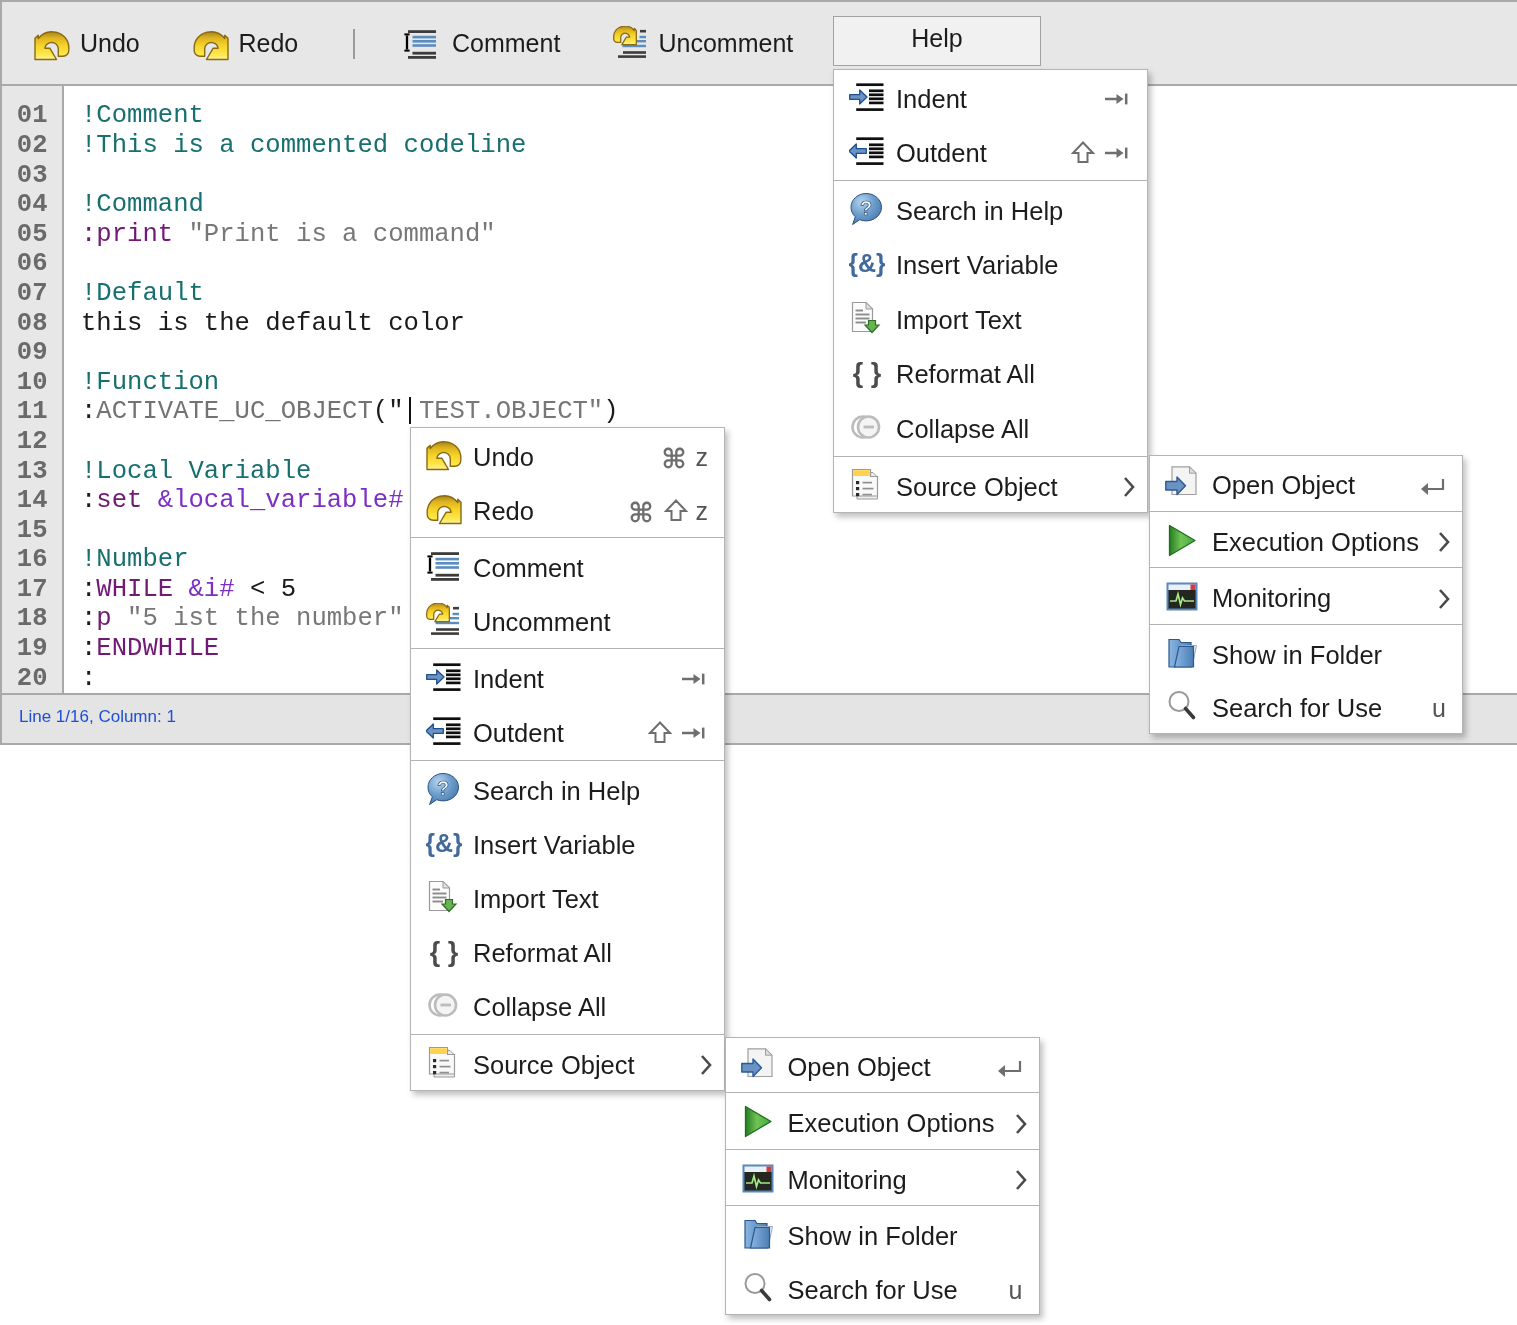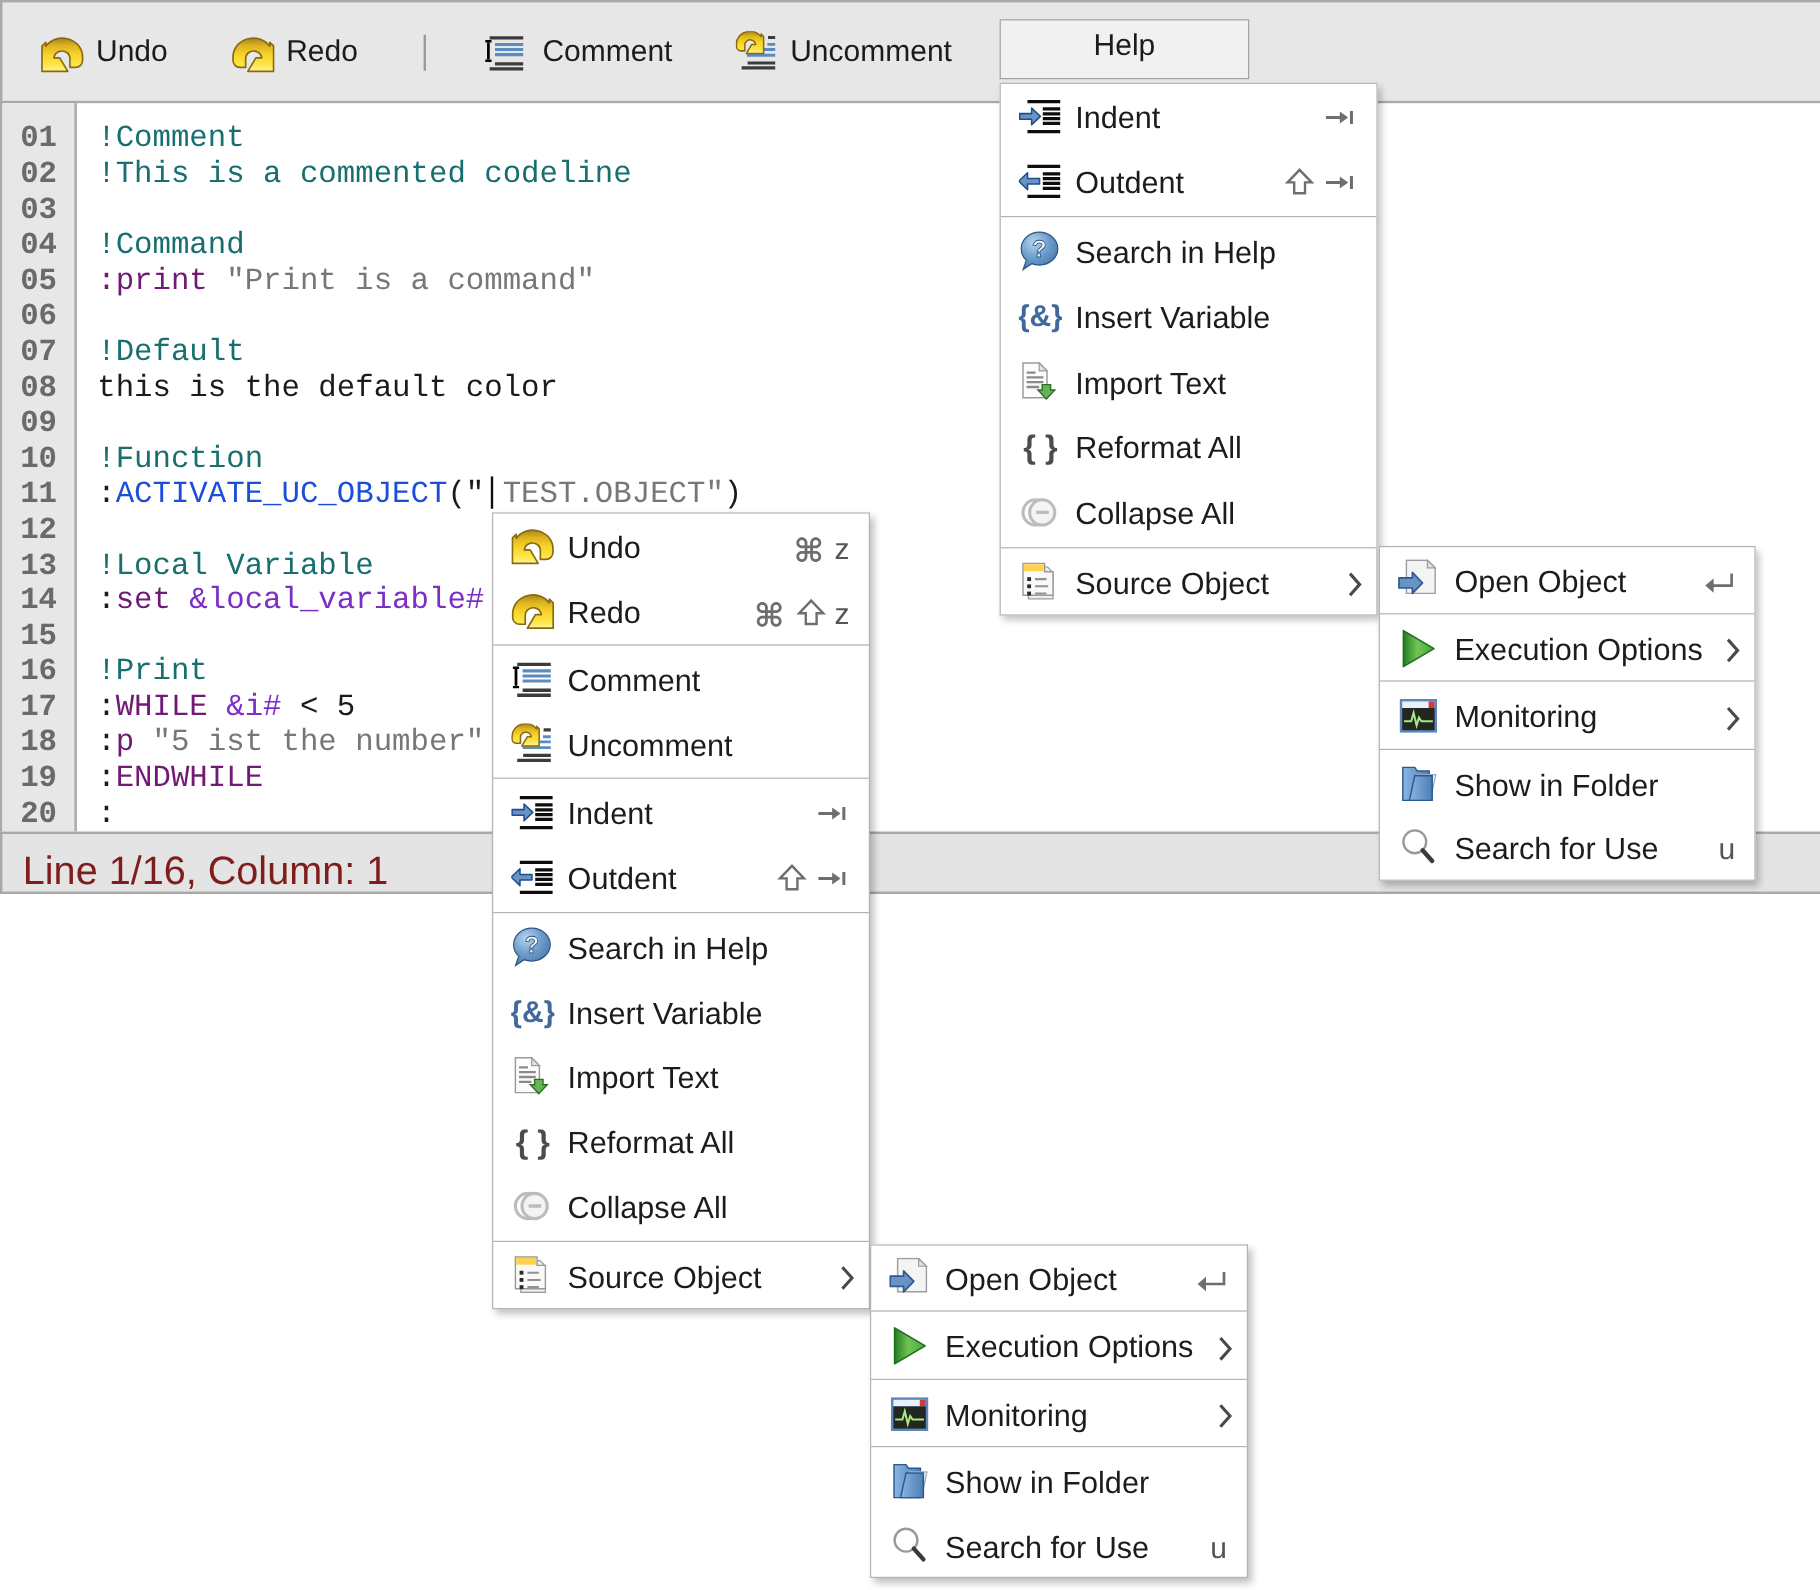--- a/index.html
+++ b/index.html
@@ -12,27 +12,27 @@
   #toolbar .tbtxt{position:absolute;top:26.5px;font-size:25px;color:#1c1c1c;}
   #tbsep{position:absolute;left:351px;top:27px;width:2px;height:30px;background:#9b9b9b;}
   
   #editor{left:0;top:84px;width:1515px;height:607px;background:#ffffff;
           border-left:2px solid #a9a9a9;border-top:2px solid #a9a9a9;}
   #gutter{position:absolute;left:0;top:0;width:60px;height:607px;background:#e7e7e7;
           border-right:2.5px solid #a9a9a9;font-weight:bold;}
   pre{margin:0;font-family:"Liberation Mono",monospace;font-size:25.6px;line-height:29.6px;}
   #gutter pre{position:absolute;left:14.8px;top:15.4px;color:#6a6a6a;}
   #code pre{position:absolute;left:81px;top:101.4px;}
-  .tl{color:#176F6F}.bl{color:#701a75}.pu{color:#7C2FC4}.cr{color:#1d4ed8}
+  .tl{color:#176F6F}.bl{color:#701a75}.pu{color:#7C2FC4}.cr{color:#737373}
   .gy{color:#777777}.bk{color:#1b1b1b}
   #caret{position:absolute;left:408.5px;top:397px;width:2.2px;height:27px;background:#111;}
   
   #status{left:0;top:693px;width:1517px;height:52px;background:#e4e4e4;
           border-top:2px solid #a9a9a9;border-bottom:2px solid #a9a9a9;border-left:2px solid #a9a9a9;box-sizing:border-box;}
-  #status span{position:absolute;left:17px;top:12px;font-size:33px;color:#7f1d1d;text-align:right;}
+  #status span{position:absolute;left:17px;top:12px;font-size:17px;color:#1d4ed8;text-align:right;}
   
   #morebtn{left:833px;top:16px;width:206px;height:48px;background:#f1f1f1;
            border:1.5px solid #a2a2a2;}
   #morebtn span{position:absolute;width:100%;text-align:center;top:7px;font-size:25px;color:#1c1c1c;}
   
   .menu{position:absolute;background:#ffffff;border:1px solid #b4b4b4;
         box-shadow:3px 4px 6px rgba(0,0,0,0.25);}
   .mi{position:relative;height:54.5px;}
   .mi .ic{position:absolute;left:15px;top:10px;width:36px;height:36px;}
   .mi .lb{position:absolute;left:62px;top:15px;font-size:25.5px;color:#1c1c1c;white-space:nowrap;}
@@ -152,21 +152,21 @@
 
 <span class="tl">!Default</span>
 <span class="bk">this is the default color</span>
 
 <span class="tl">!Function</span>
 <span class="bk">:</span><span class="cr">ACTIVATE_UC_OBJECT</span><span class="bk">("</span> <span class="gy">TEST.OBJECT"</span><span class="bk">)</span>
 
 <span class="tl">!Local Variable</span>
 <span class="bk">:</span><span class="bl">set</span> <span class="pu">&amp;local_variable#</span>
 
-<span class="tl">!Print</span>
+<span class="tl">!Number</span>
 <span class="bk">:</span><span class="bl">WHILE</span> <span class="pu">&amp;i#</span><span class="bk"> &lt; 5</span>
 <span class="bk">:</span><span class="bl">p</span> <span class="gy">"5 ist the number"</span>
 <span class="bk">:</span><span class="bl">ENDWHILE</span>
 <span class="bk">:</span></pre>
 </div>
 <div class="abs" id="caret"></div>
 <div class="abs" id="status">
     <span>Line 1/16, Column: 1</span>
   </div>
 <div class="abs" id="morebtn">

